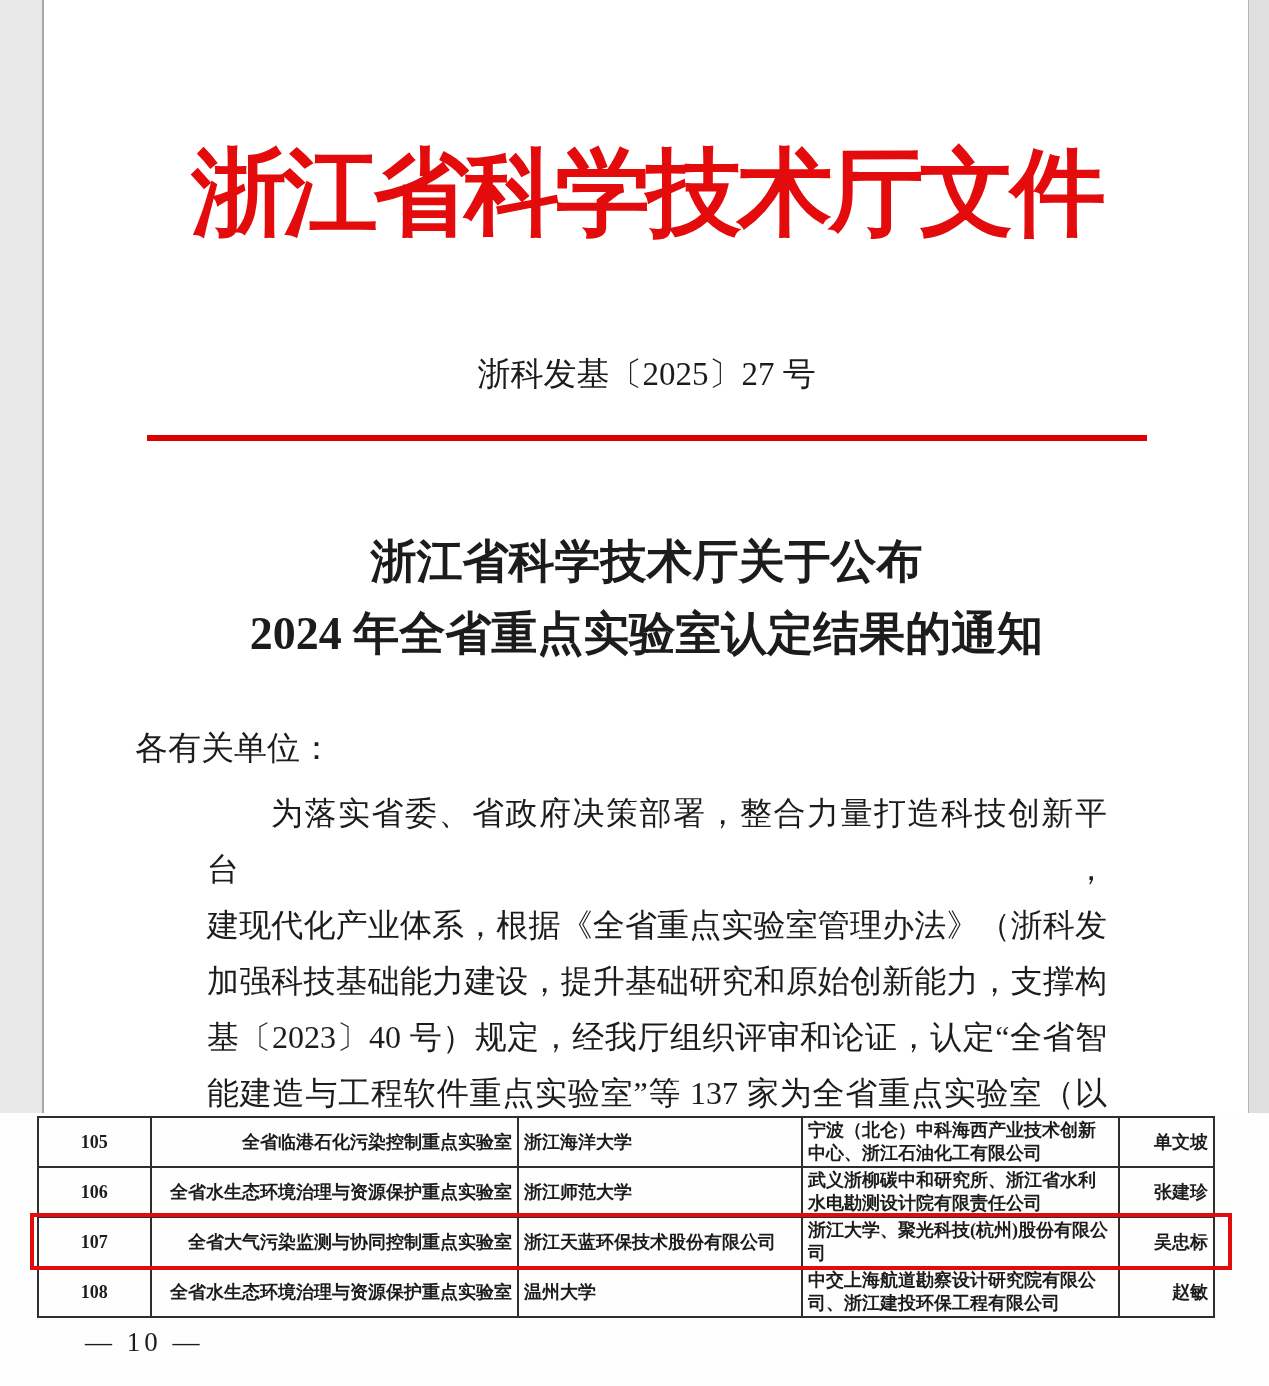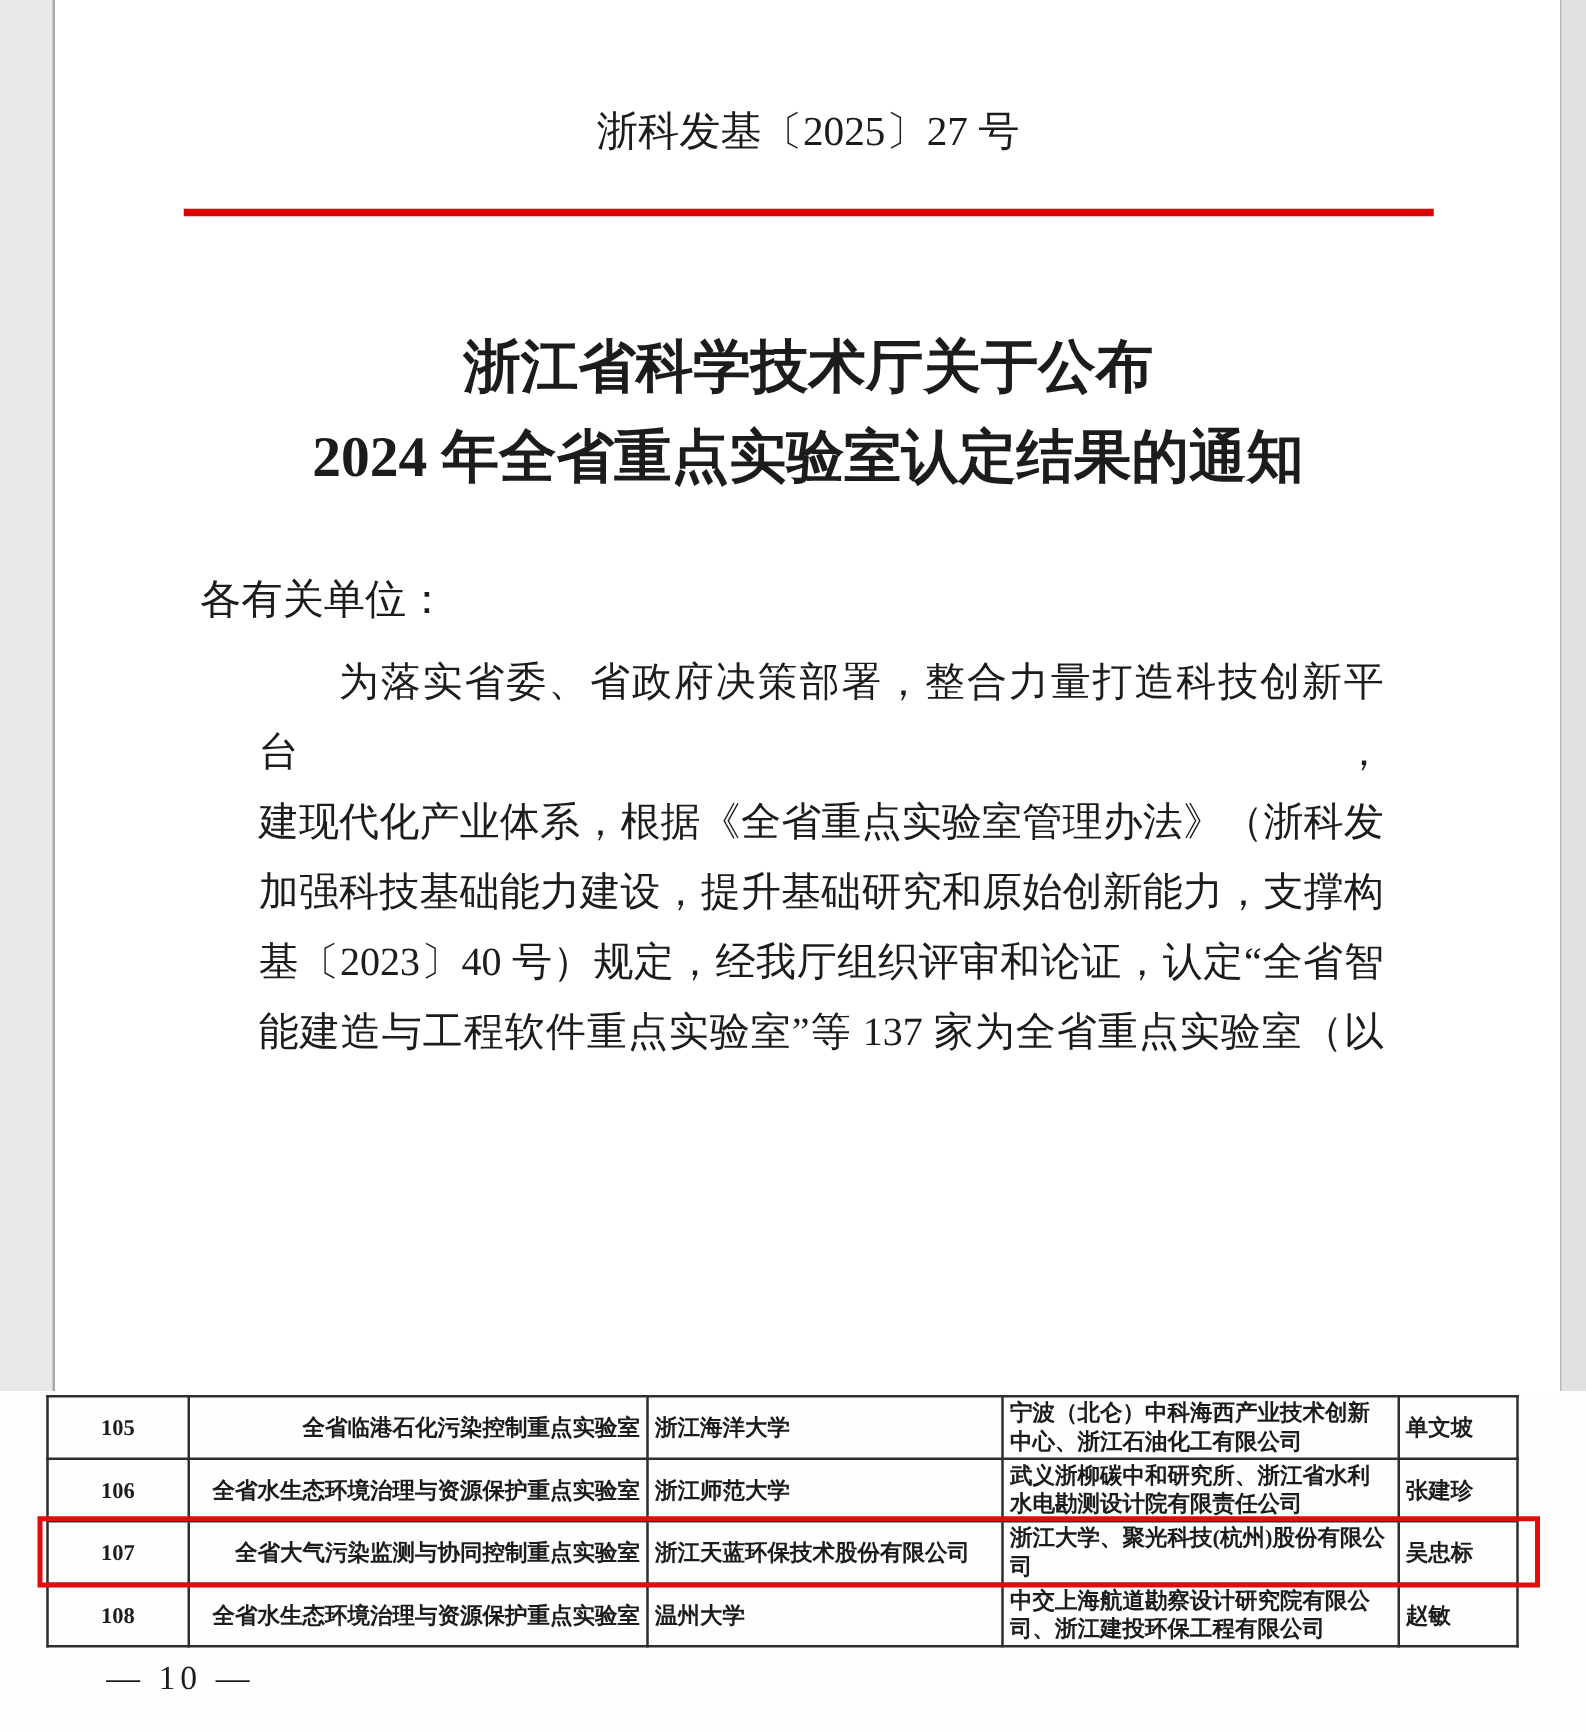--- a/index.html
+++ b/index.html
@@ -21,50 +21,51 @@
   .paper{position:absolute;top:0;left:46px;right:22px;bottom:0;background:#fff;}
 
   .doc-header{
     margin:118px 0 0 0;text-align:center;font-weight:bold;
     font-size:95px;line-height:150px;letter-spacing:-4px;
     color:var(--accent-red);white-space:nowrap;
   }
   .doc-number{margin-top:85px;text-align:center;font-size:33px;line-height:42px;}
   .red-rule{margin:40px auto 0 auto;width:1000px;height:6px;background:var(--rule-red);}
   .notice-title{margin:85px 0 0 0;text-align:center;font-size:46px;line-height:72px;font-weight:bold;}
-  .salutation{margin:55px 0 0 114px;font-size:33px;line-height:46px;}
+  .salutation{margin:55px 0 0 89px;font-size:33px;line-height:46px;}
   .body-text{margin:14px 0 0 161px;width:900px;font-size:32px;line-height:56px;}
   .body-line{width:900px;white-space:nowrap;}
   .body-line.just{white-space:normal;text-align:justify;text-align-last:justify;}
   .body-line.indent{text-indent:64px;}
 
   
   .lower{position:relative;width:1269px;height:273px;background:#fdfefd;}
   .table-wrap{position:absolute;left:37px;top:3px;width:1178px;}
   table.lab-table{border-collapse:collapse;width:1178px;table-layout:fixed;
     font-size:18px;font-weight:600;line-height:23px;}
   .lab-table td{
     border:2px solid var(--table-border);padding:1px 5px;height:49px;
     vertical-align:middle;word-break:break-all;overflow:hidden;
   }
   .c-no{width:111px;text-align:center;}
   .c-lab{width:362px;text-align:right;padding-left:14px;}
   .c-unit{width:280px;text-align:left;padding-left:12px;}
   .c-partner{width:312px;text-align:left;}
-  .c-person{width:94px;text-align:left;}
+  .c-person{width:94px;text-align:right;}
   .hl-box{position:absolute;border:4px solid var(--accent-red);pointer-events:none;}
   .page-number{position:absolute;left:85px;top:214px;font-size:27px;letter-spacing:4px;}
 </style>
 </head>
 <body>
 
 <div class="upper">
   <div class="margin-strip margin-left"></div>
   <div class="margin-strip margin-right"></div>
   <div class="paper">
+    <h1 class="doc-header">浙江省科学技术厅文件</h1>
     <div class="doc-number">浙科发基〔2025〕27 号</div>
     <div class="red-rule"></div>
     <h2 class="notice-title">
       <div>浙江省科学技术厅关于公布</div>
       <div>2024 年全省重点实验室认定结果的通知</div>
     </h2>
     <div class="salutation">各有关单位：</div>
     <div class="body-text" id="body-text">
         <div class="body-line just indent">为落实省委、省政府决策部署，整合力量打造科技创新平台，</div>
         <div class="body-line just">建现代化产业体系，根据《全省重点实验室管理办法》（浙科发</div>

